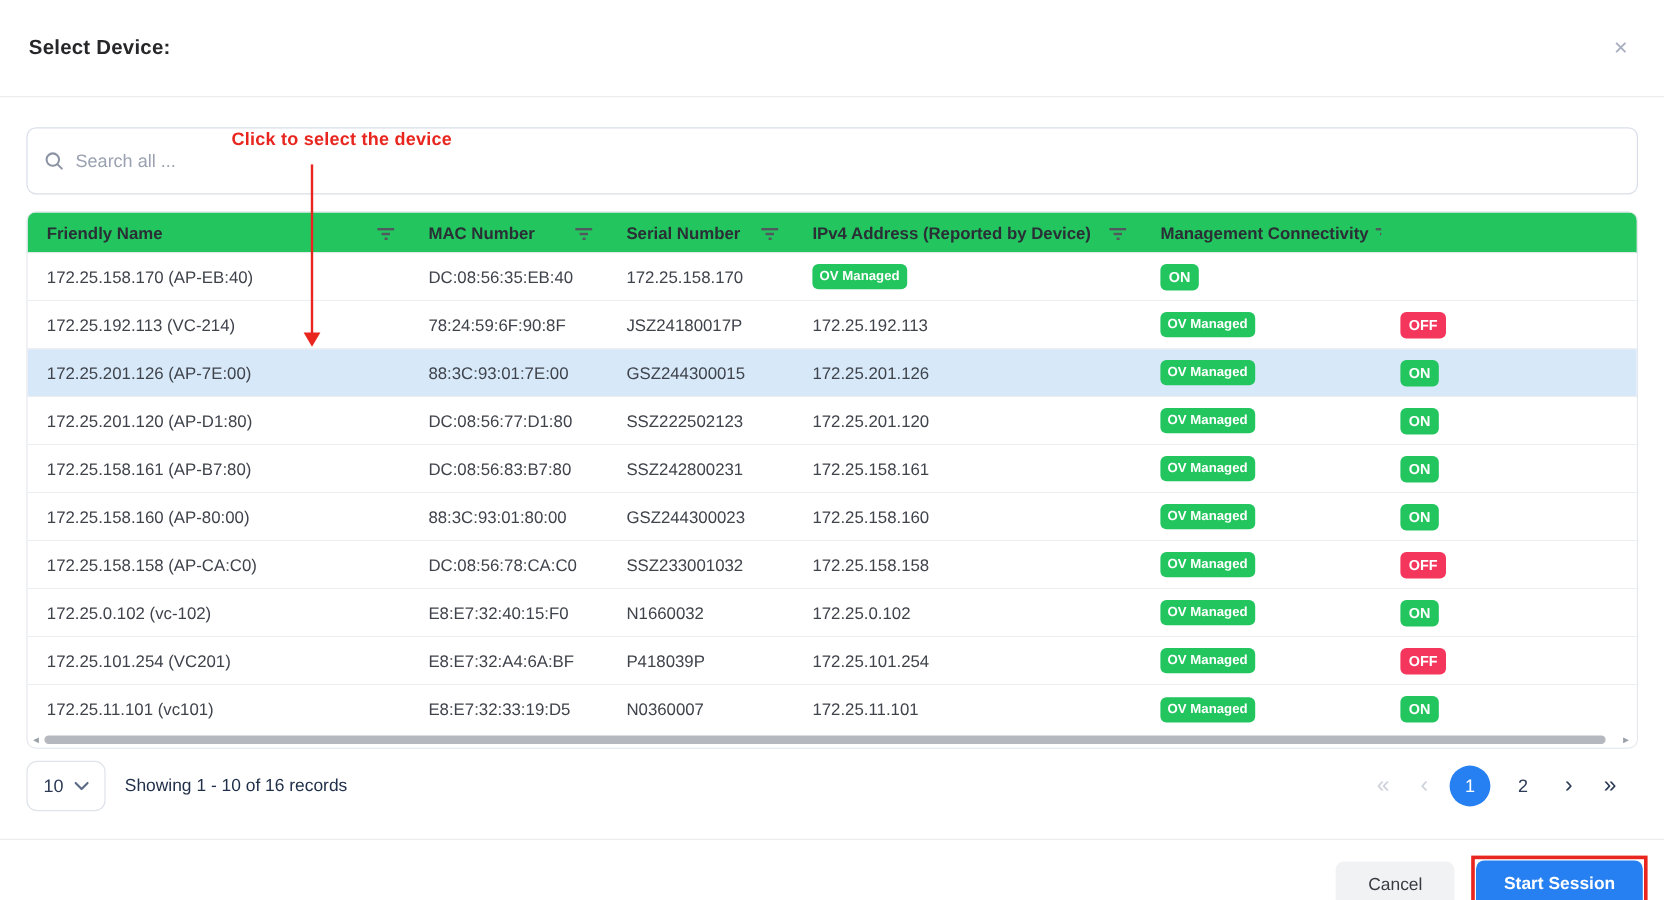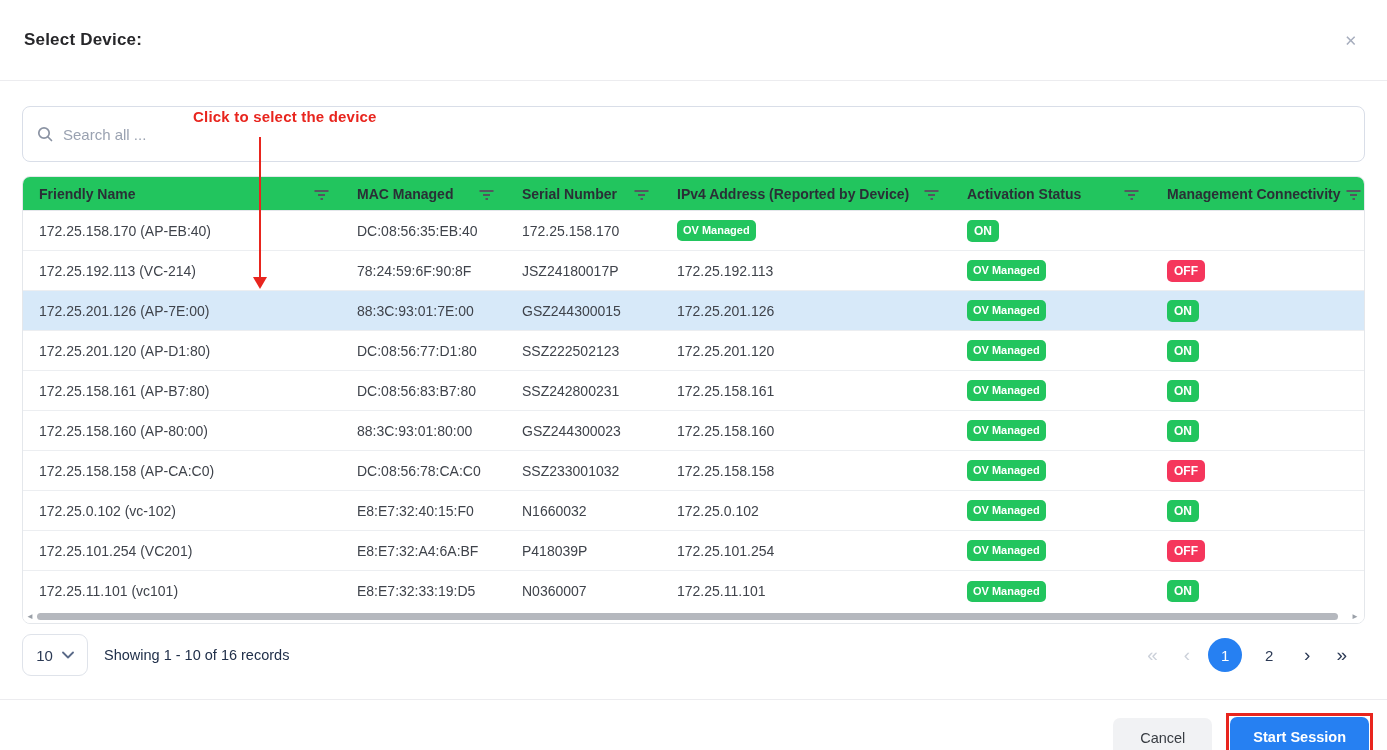--- a/index.html
+++ b/index.html
@@ -109,45 +109,37 @@
     <div class="thead grid-cols">
       <div class="th">
         <span>Friendly Name</span>
         <svg class="filter-icon" width="15" height="14" viewBox="0 0 15 14">
             <rect x="0.5" y="3" width="14" height="2" fill="#53575e"></rect>
             <rect x="4" y="7" width="7" height="2" fill="#53575e"></rect>
             <rect x="6.5" y="11" width="2.5" height="2" fill="#53575e"></rect>
           </svg>
       </div>
       <div class="th">
-        <span>MAC Managed</span>
+        <span>MAC Number</span>
         <svg class="filter-icon" width="15" height="14" viewBox="0 0 15 14">
             <rect x="0.5" y="3" width="14" height="2" fill="#53575e"></rect>
             <rect x="4" y="7" width="7" height="2" fill="#53575e"></rect>
             <rect x="6.5" y="11" width="2.5" height="2" fill="#53575e"></rect>
           </svg>
       </div>
       <div class="th">
         <span>Serial Number</span>
         <svg class="filter-icon" width="15" height="14" viewBox="0 0 15 14">
             <rect x="0.5" y="3" width="14" height="2" fill="#53575e"></rect>
             <rect x="4" y="7" width="7" height="2" fill="#53575e"></rect>
             <rect x="6.5" y="11" width="2.5" height="2" fill="#53575e"></rect>
           </svg>
       </div>
       <div class="th">
         <span>IPv4 Address (Reported by Device)</span>
-        <svg class="filter-icon" width="15" height="14" viewBox="0 0 15 14">
-            <rect x="0.5" y="3" width="14" height="2" fill="#53575e"></rect>
-            <rect x="4" y="7" width="7" height="2" fill="#53575e"></rect>
-            <rect x="6.5" y="11" width="2.5" height="2" fill="#53575e"></rect>
-          </svg>
-      </div>
-      <div class="th">
-        <span>Activation Status</span>
         <svg class="filter-icon" width="15" height="14" viewBox="0 0 15 14">
             <rect x="0.5" y="3" width="14" height="2" fill="#53575e"></rect>
             <rect x="4" y="7" width="7" height="2" fill="#53575e"></rect>
             <rect x="6.5" y="11" width="2.5" height="2" fill="#53575e"></rect>
           </svg>
       </div>
       <div class="th">
         <span>Management Connectivity</span>
         <svg class="filter-icon" width="15" height="14" viewBox="0 0 15 14">
             <rect x="0.5" y="3" width="14" height="2" fill="#53575e"></rect>

